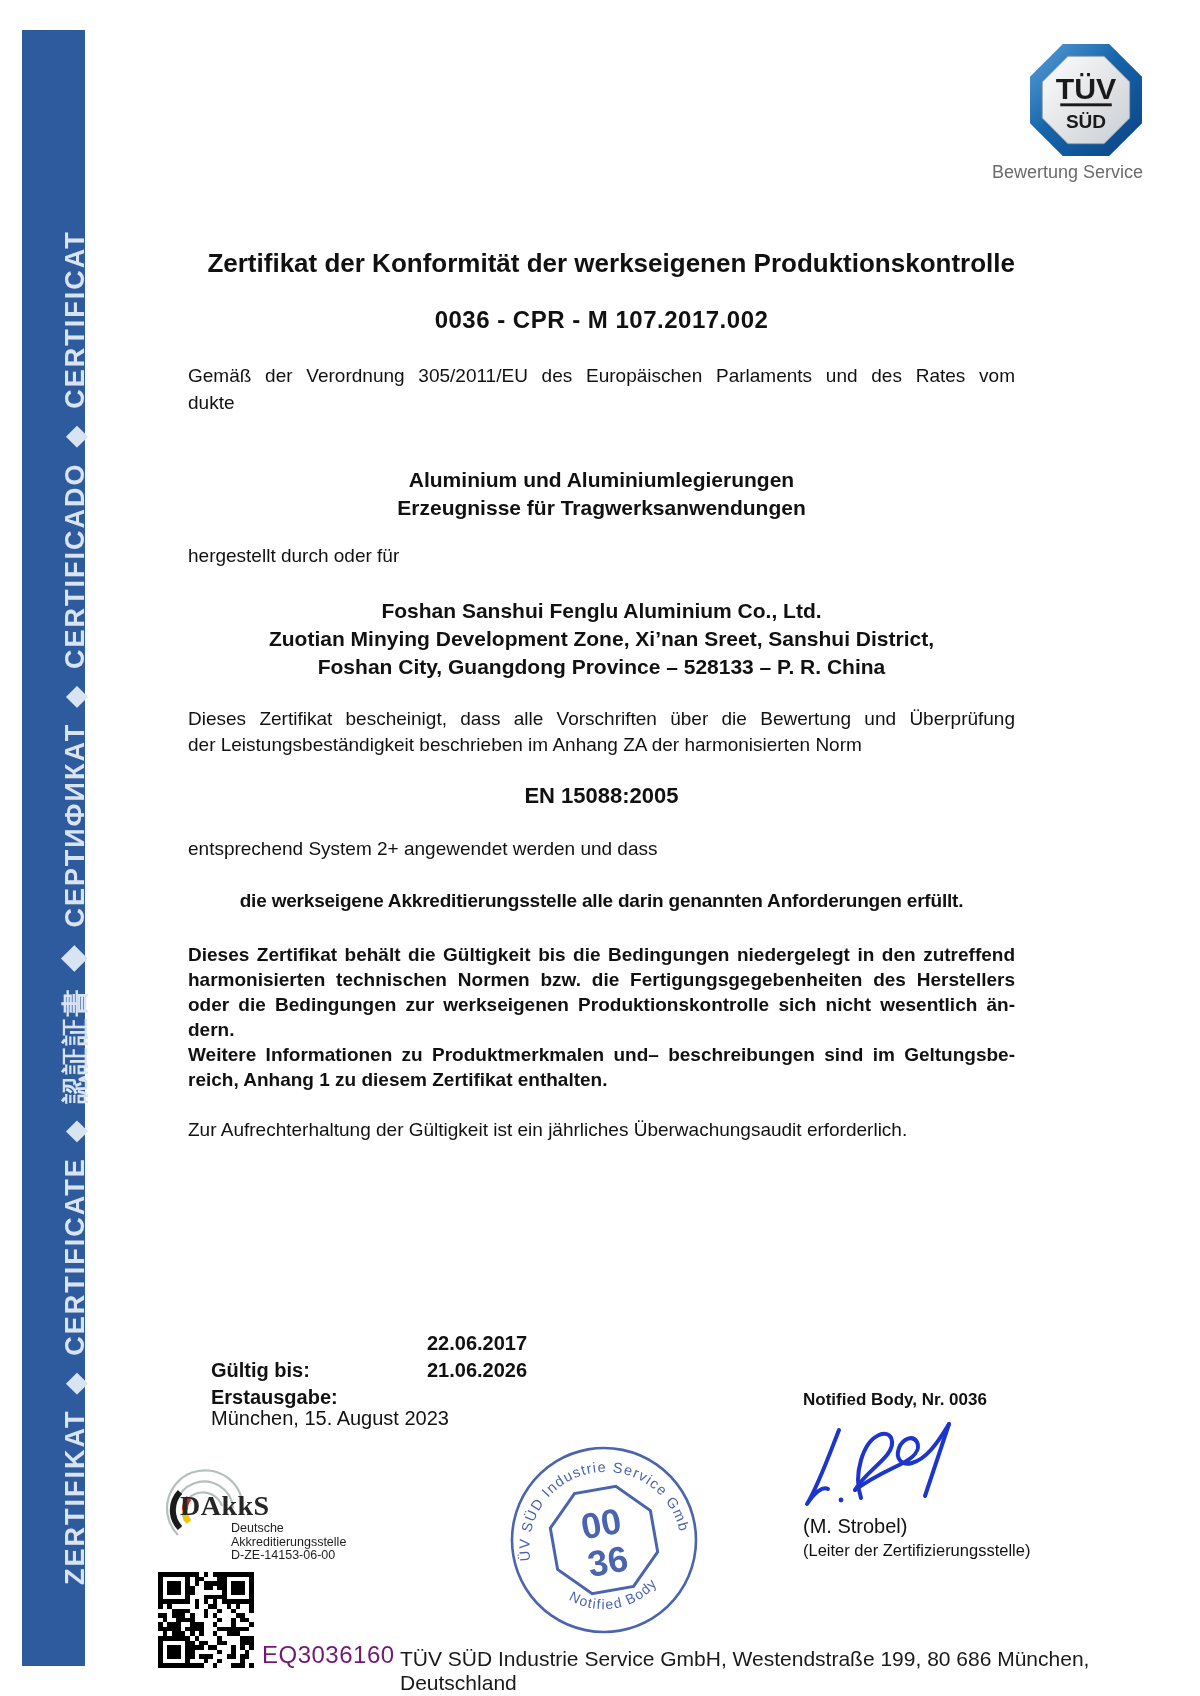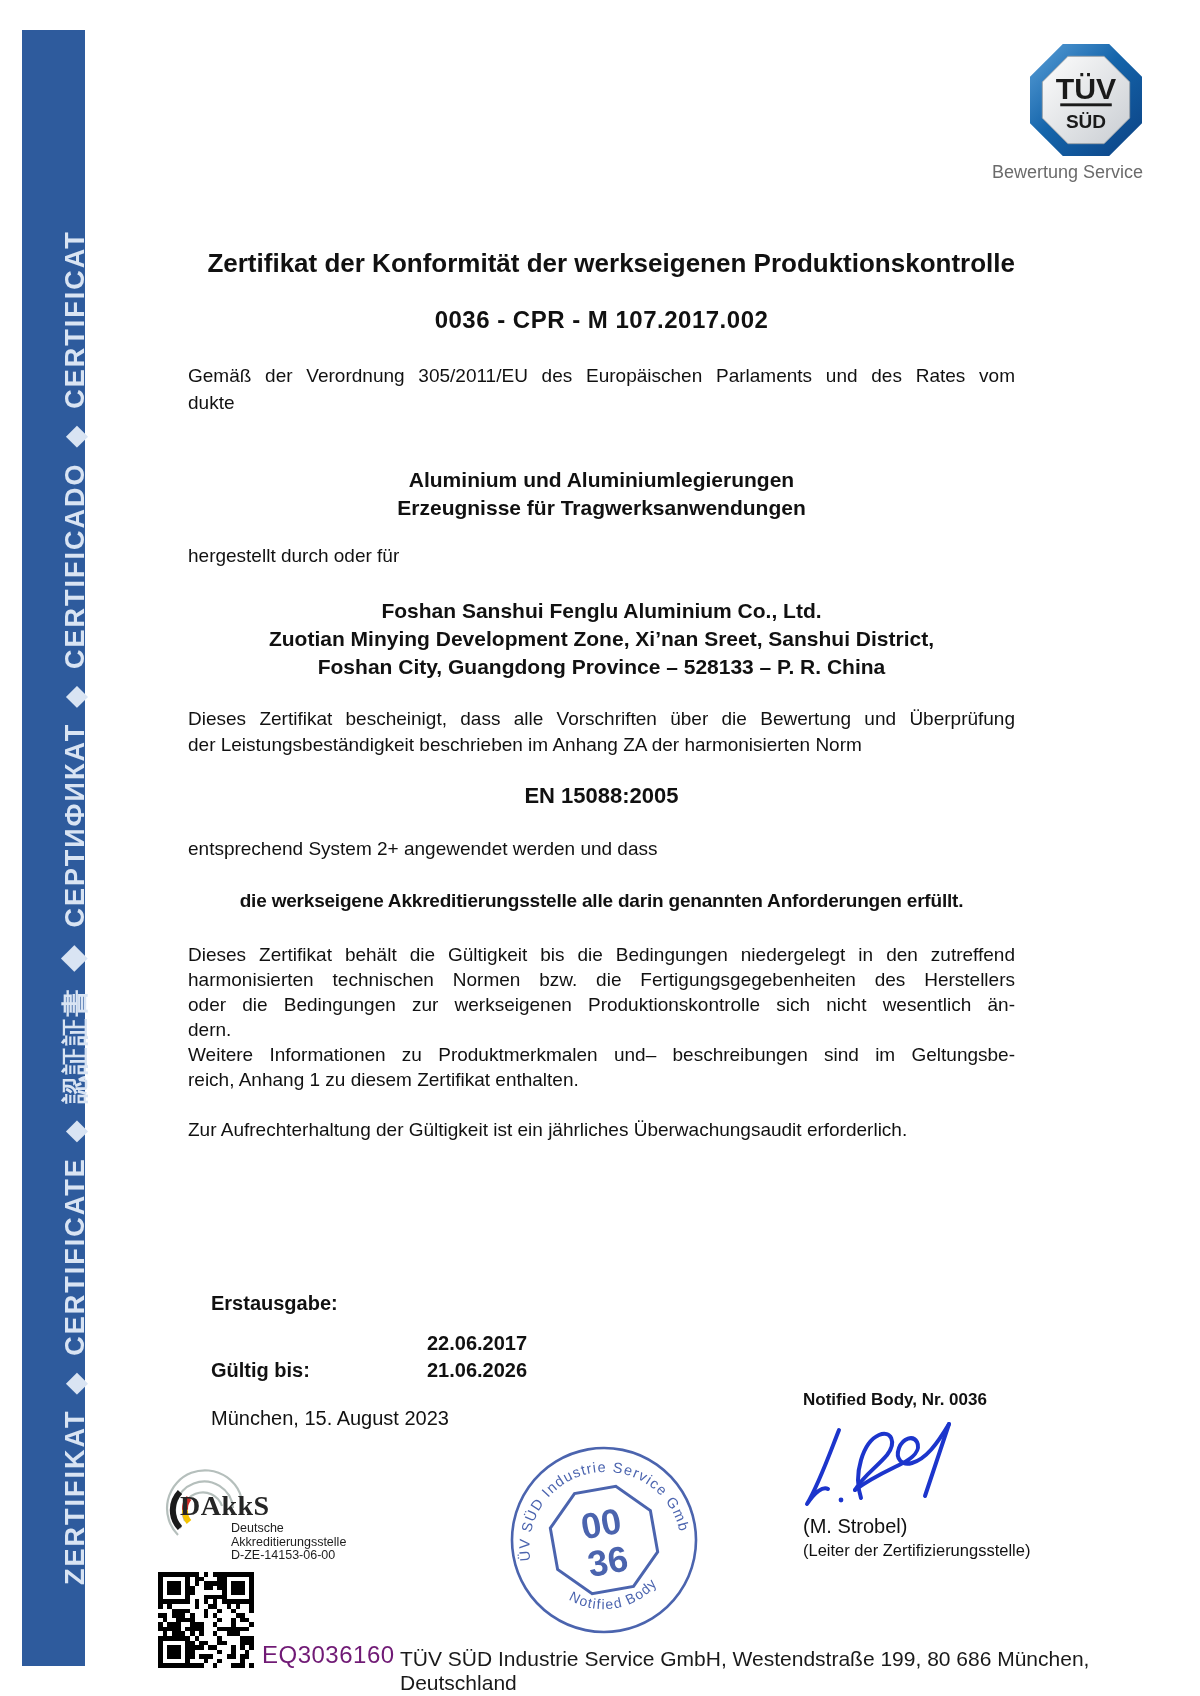--- a/index.html
+++ b/index.html
@@ -14,21 +14,21 @@
     white-space:nowrap;font-size:27px;font-weight:bold;letter-spacing:2px;word-spacing:6px;
     color:#d9e4f3;line-height:34px;
   }
   
   .tuv-logo{position:absolute;left:1028px;top:44px;width:116px;height:112px;}
   .tuv-tagline{position:absolute;right:57px;top:162px;font-size:18px;color:#6b6b6b;}
   .abs{position:absolute;left:188px;width:827px;}
   .doc-title{top:248px;text-align:right;font-size:26px;font-weight:bold;white-space:nowrap;}
   .cert-no{top:306px;text-align:center;font-size:24px;font-weight:bold;letter-spacing:.5px;}
   .body-text{font-size:19px;line-height:27px;}
-  .lh25{line-height:25px;}
+  .lh25{line-height:25px;font-weight:bold;}
   .lh26{line-height:26px;}
   .jl{text-align:justify;text-align-last:justify;}
   .center-bold{font-size:21px;font-weight:bold;text-align:center;line-height:28px;}
   .p-intro{top:362px;}
   .b-product{top:466px;}
   .p-madeby{top:542px;}
   .b-company{top:597px;}
   .p-assess{top:706px;}
   .b-standard{top:783px;text-align:center;font-size:22px;font-weight:bold;}
   .p-system{top:835px;}
@@ -115,21 +115,21 @@
       <div class="line jl">harmonisierten technischen Normen bzw. die Fertigungsgegebenheiten des Herstellers</div>
       <div class="line jl">oder die Bedingungen zur werkseigenen Produktionskontrolle sich nicht wesentlich än-</div>
       <div class="line">dern.</div>
     </div>
   <div class="abs body-text lh25 p-moreinfo">
       <div class="line jl">Weitere Informationen zu Produktmerkmalen und– beschreibungen sind im Geltungsbe-</div>
       <div class="line">reich, Anhang 1 zu diesem Zertifikat enthalten.</div>
     </div>
   <div class="abs body-text p-audit">Zur Aufrechterhaltung der Gültigkeit ist ein jährliches Überwachungsaudit erforderlich.</div>
 
-  <div class="dates-label" style="top:1292px">Erstausgabe:</div>
+  <div class="dates-label" style="top:1386px">Erstausgabe:</div>
   <div class="dates-value" style="top:1332px">22.06.2017</div>
   <div class="dates-label" style="top:1359px">Gültig bis:</div>
   <div class="dates-value" style="top:1359px">21.06.2026</div>
   <div class="place-date">München, 15. August 2023</div>
 
   <div class="nb-label">Notified Body, Nr. 0036</div>
   <svg class="signature" viewBox="0 0 180 105">
     <g fill="none" style="stroke:var(--signature-blue,#1c35cc)" stroke-width="4" stroke-linecap="round" stroke-linejoin="round">
       <path d="M44,18 C36,38 24,72 12,92 C20,80 28,74 33,77"></path>
       <circle cx="46" cy="88" r="2.4" style="fill:var(--signature-blue,#1c35cc)" stroke="none"></circle>

